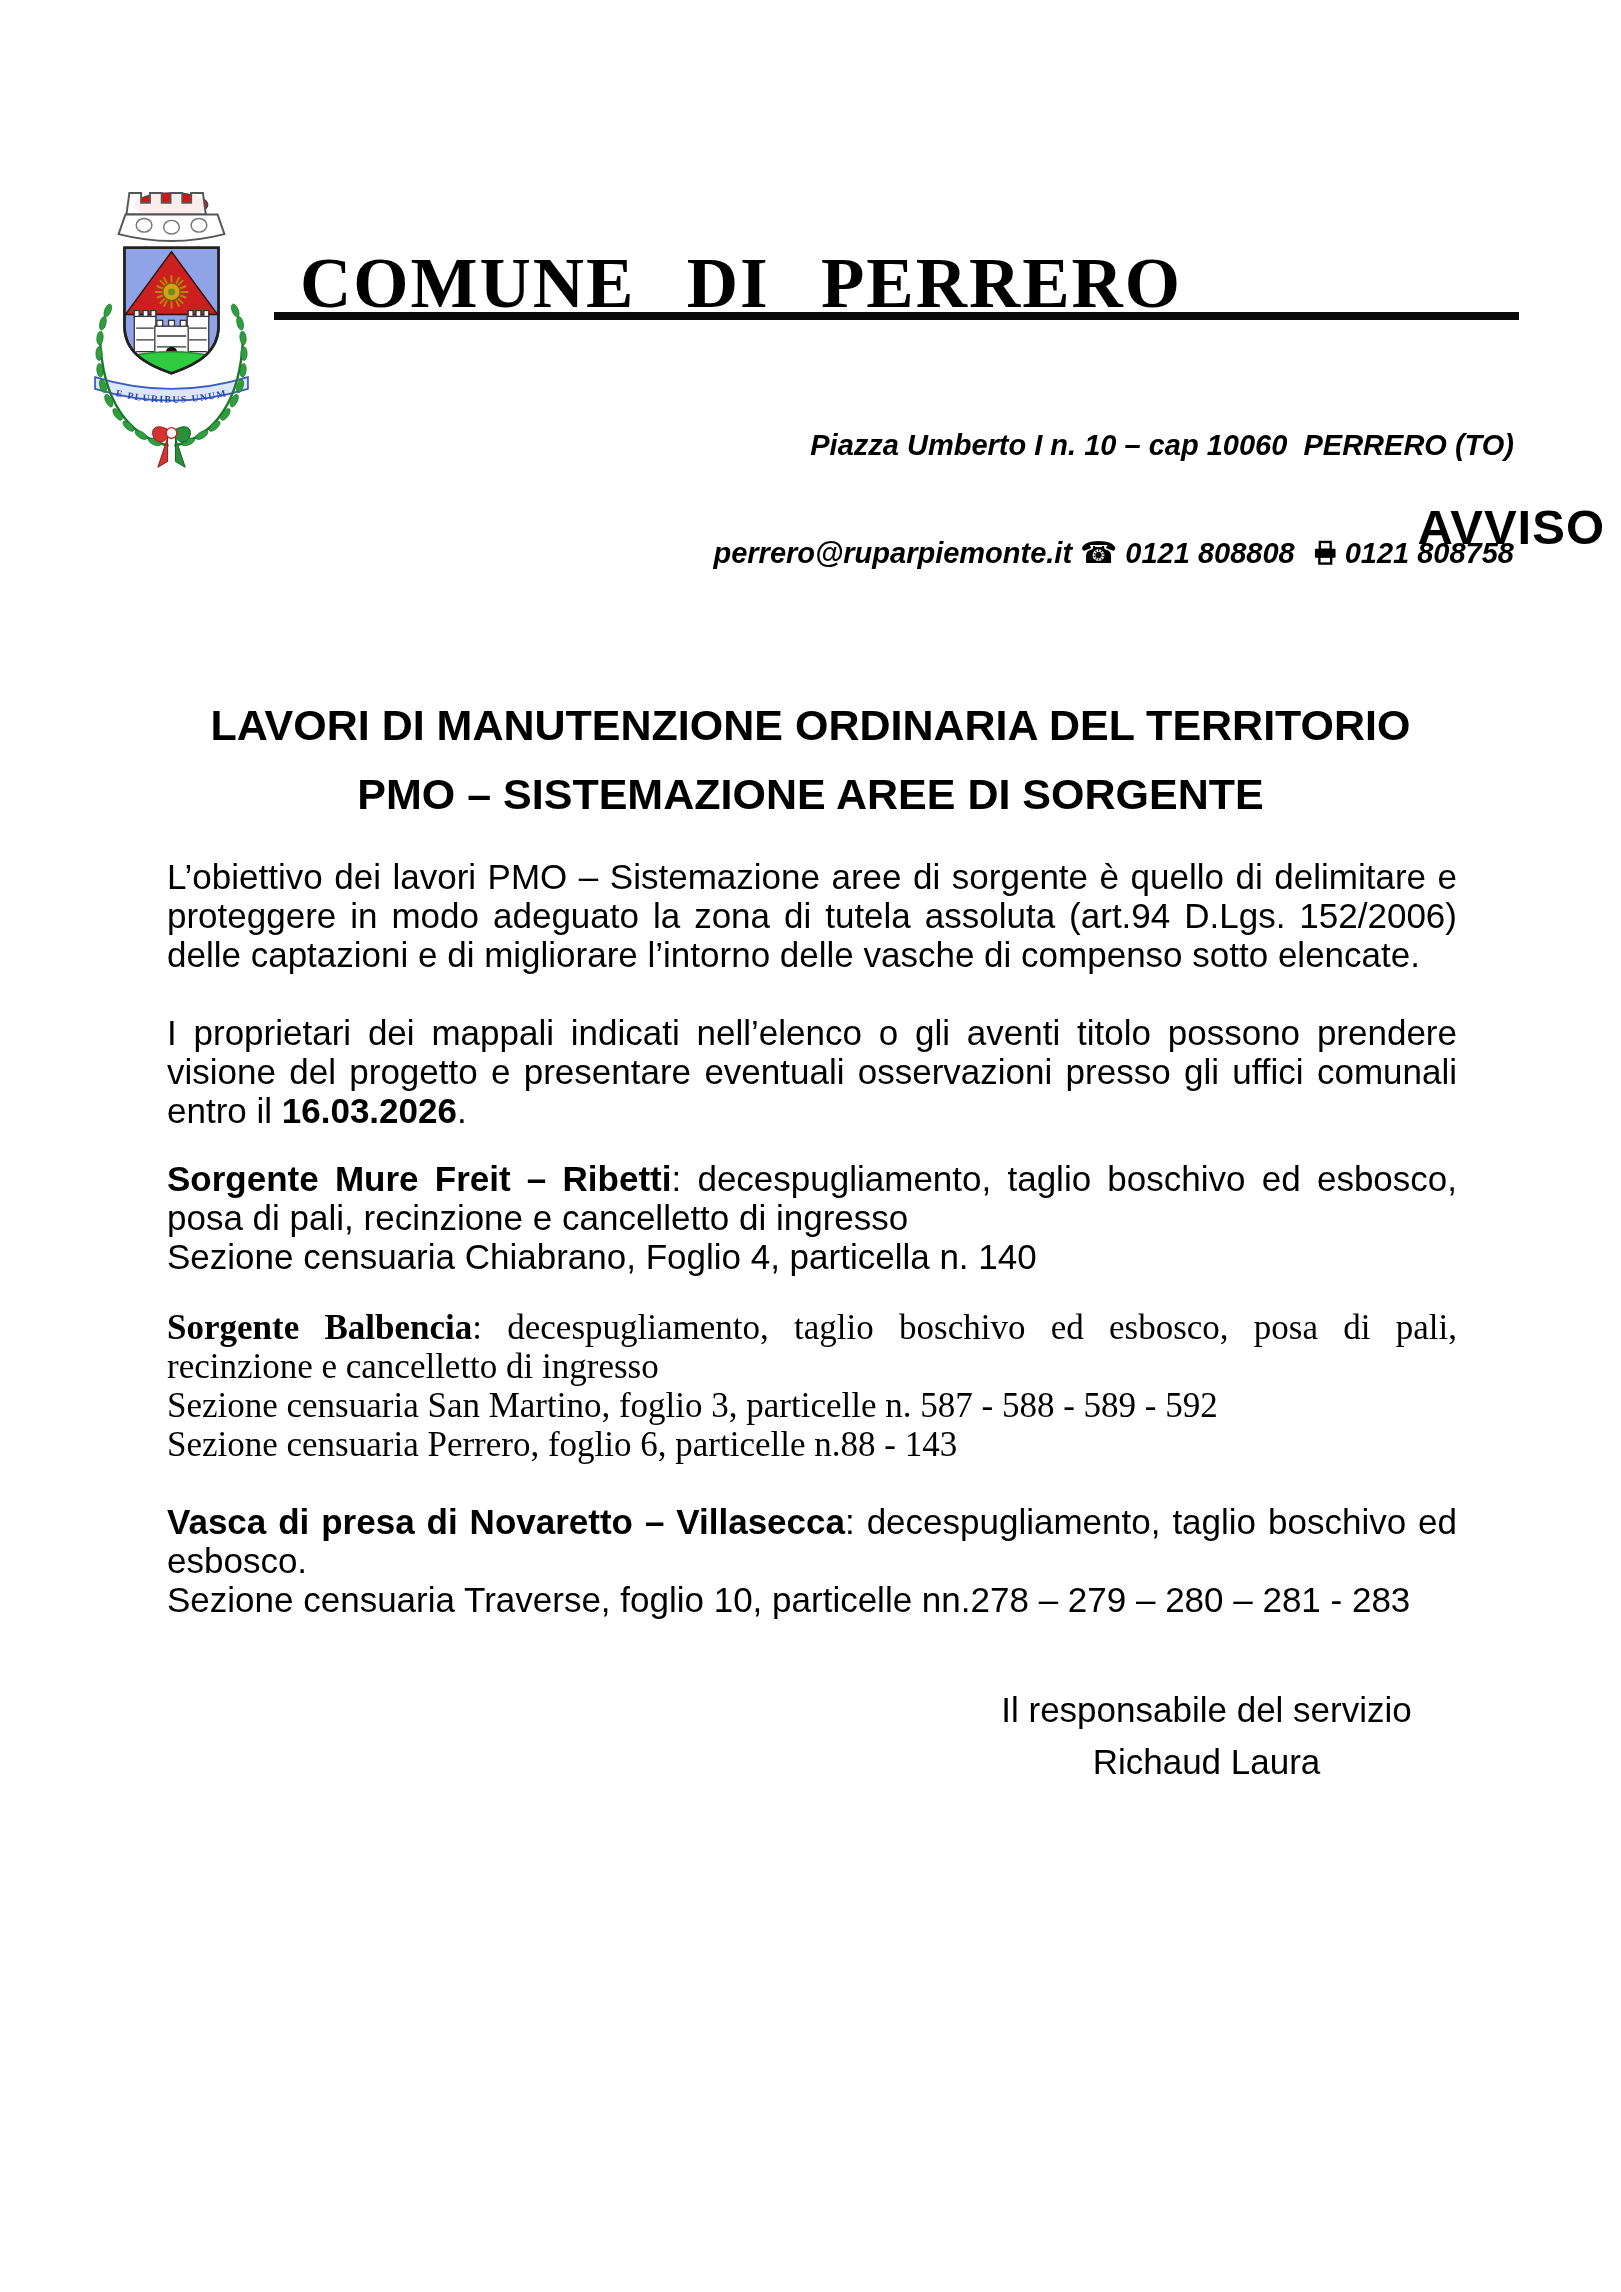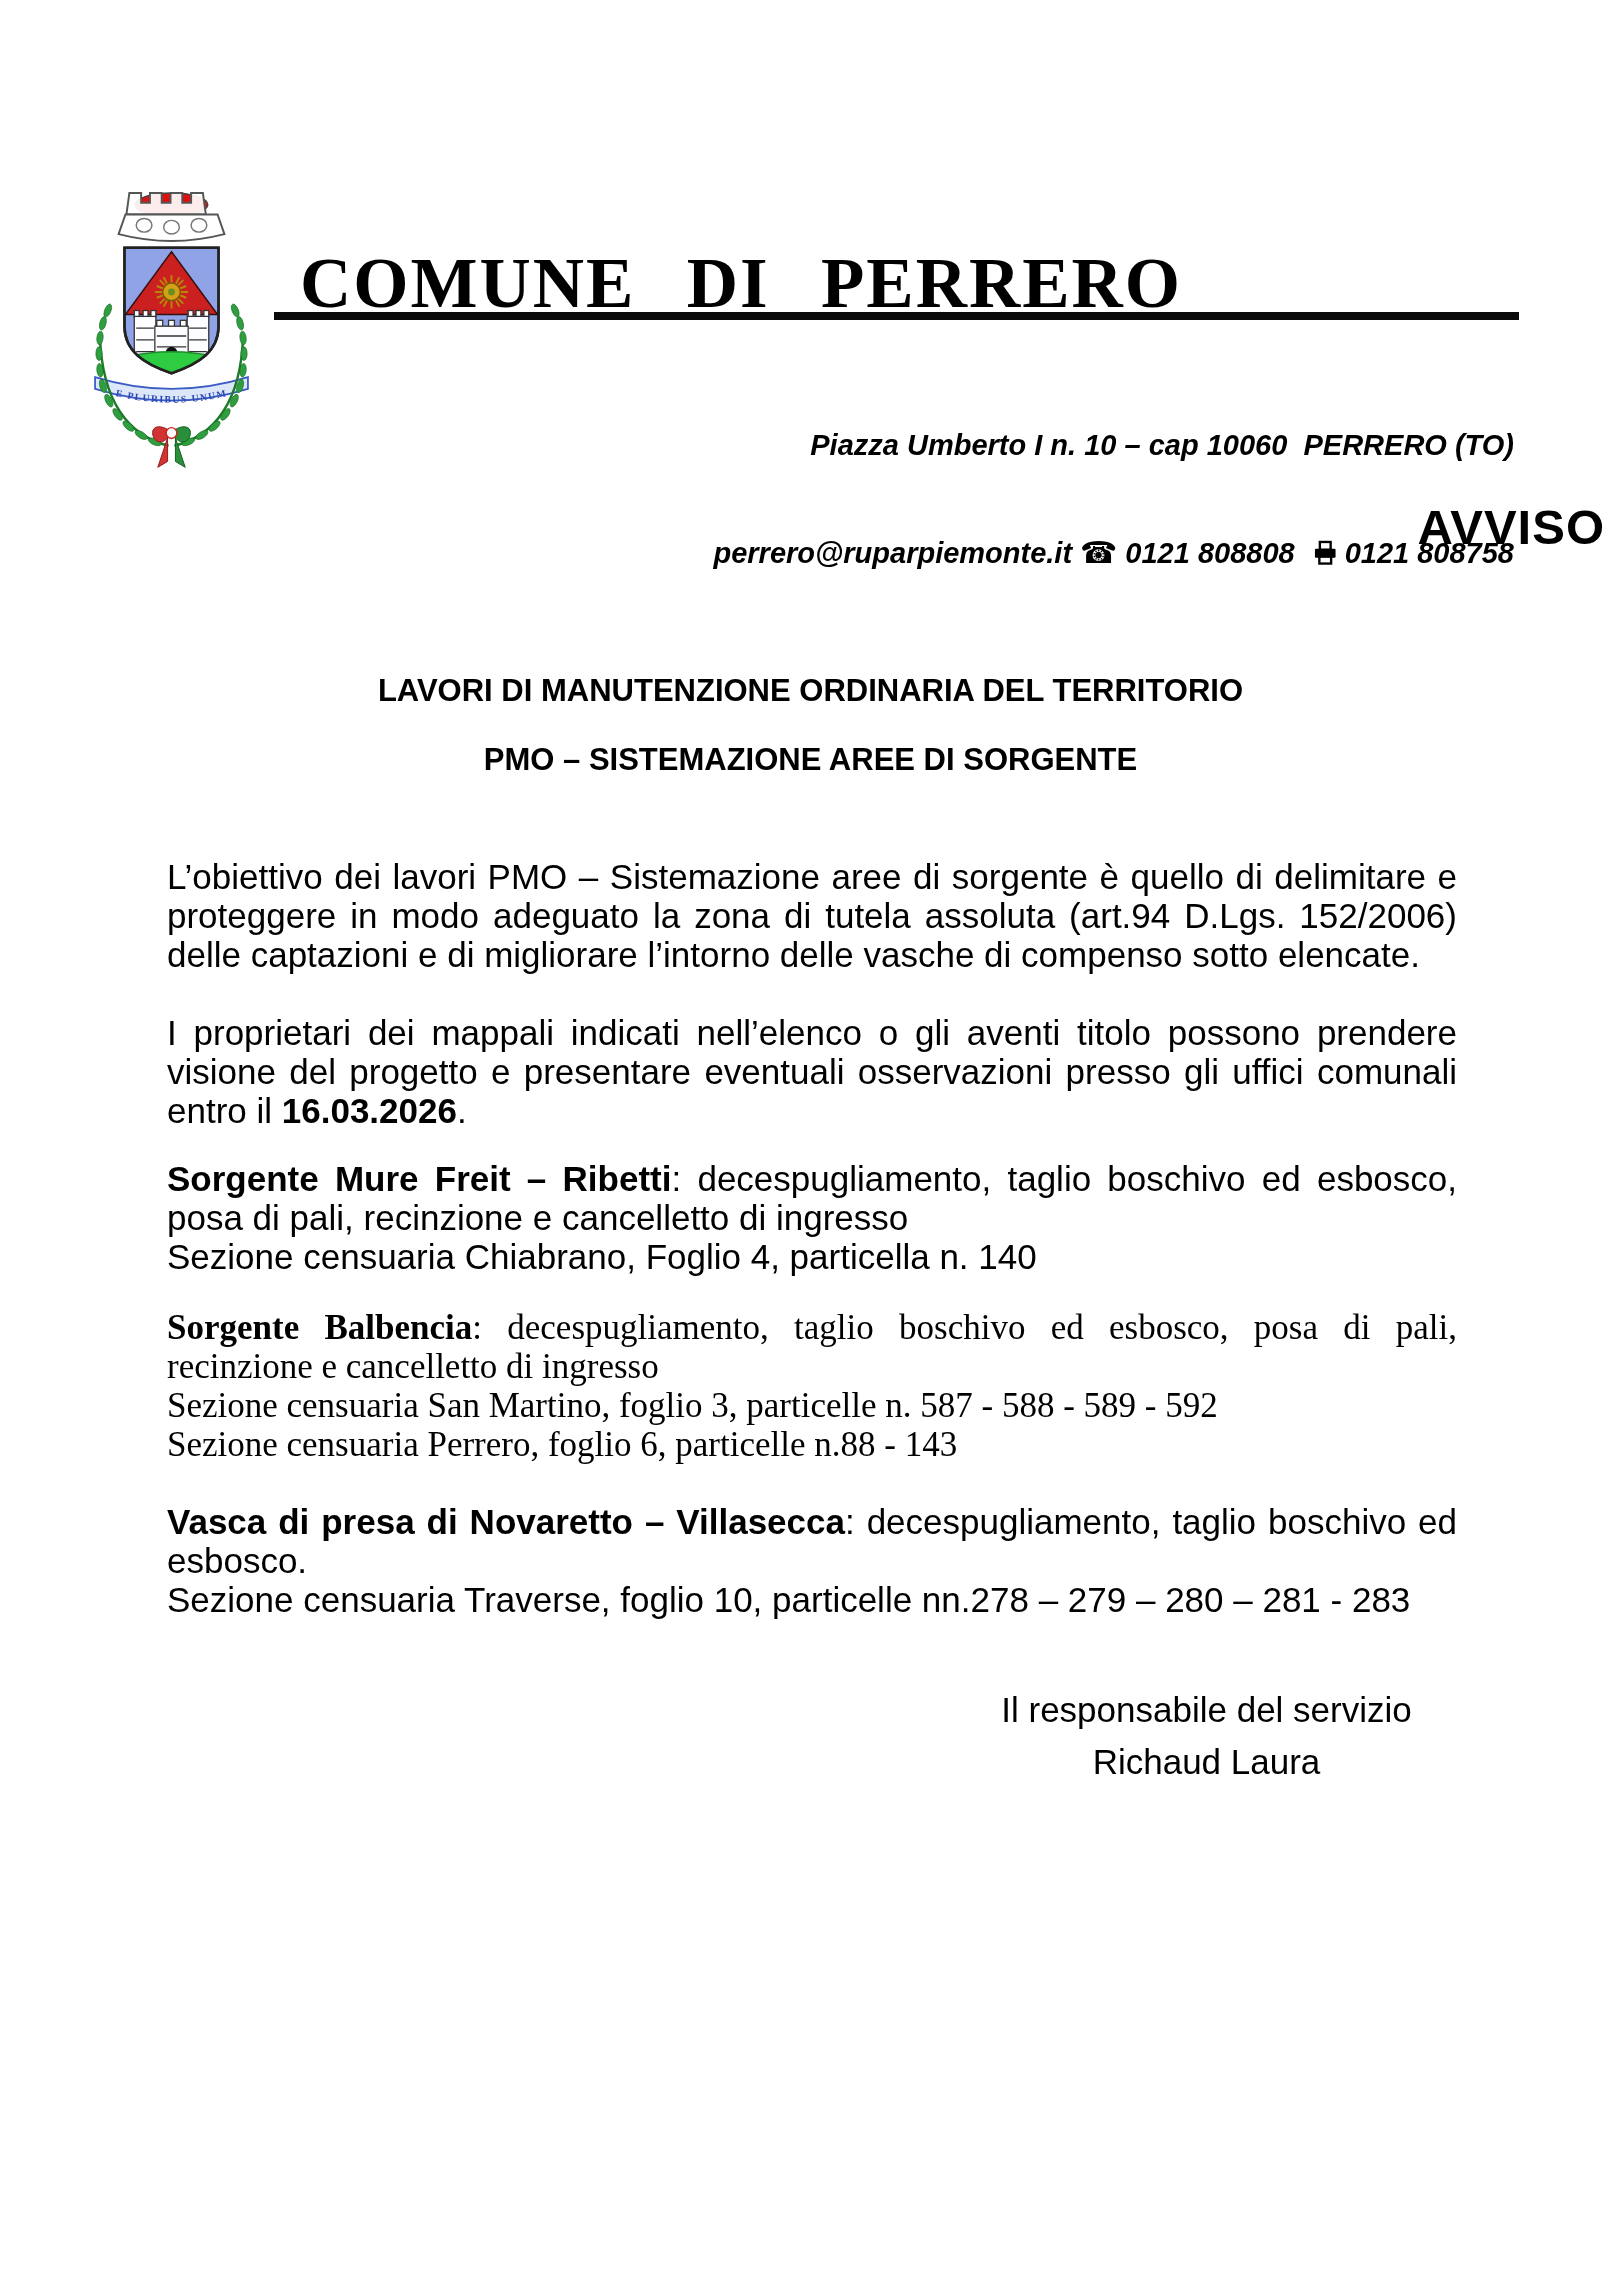--- a/index.html
+++ b/index.html
@@ -21,21 +21,21 @@
     font-weight:700;font-style:italic;font-size:29px;line-height:36px;white-space:pre;
   }
   .contact .glyph{font-style:normal;font-family:"DejaVu Sans",sans-serif;font-size:30px;}
   .contact svg{vertical-align:-3.9px;margin:0 5.9px 0 17.6px;}
   .contact .ph{margin-left:7.8px;}
   
   .avviso{
     position:absolute;left:0;right:16px;top:502px;text-align:right;
     font-weight:700;font-size:49px;line-height:51px;letter-spacing:1px;
   }
-  .subject{position:absolute;left:0;right:0;text-align:center;font-weight:700;font-size:31px;line-height:45px;}
+  .subject{position:absolute;left:0;right:0;text-align:center;font-weight:700;font-size:43px;line-height:45px;margin-top:35px;}
   .subject.l1{top:668px;}
   .subject.l2{top:737px;}
   
   .doc-body{
     position:absolute;left:157px;right:154px;top:847px;
     font-size:35px;line-height:39px;text-align:justify;
   }
   .doc-body p{margin:10px;}
   .p2{margin-top:39px !important;}
   .s1{margin-top:29px !important;}

